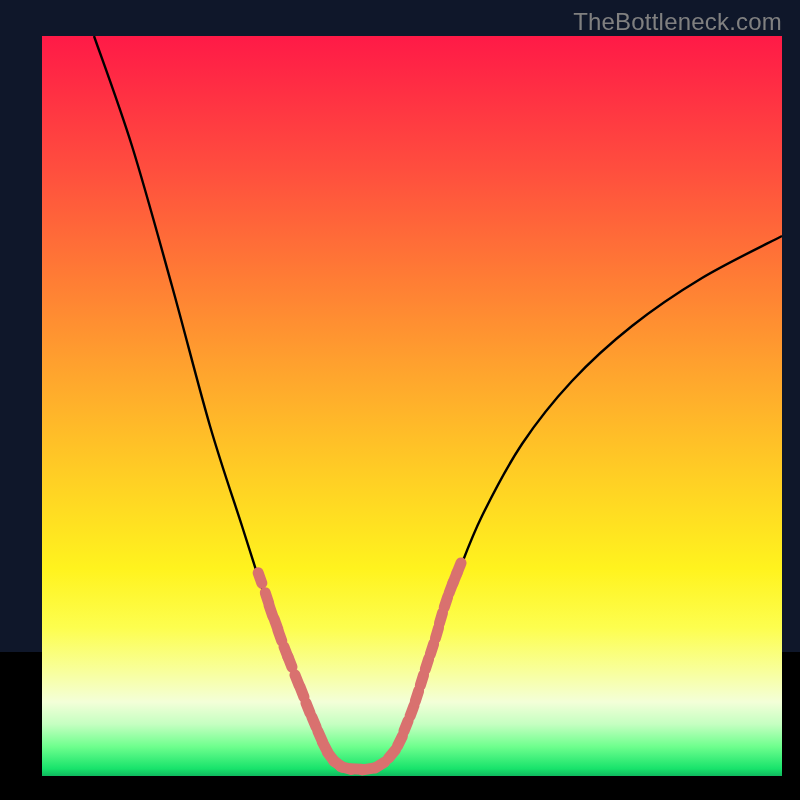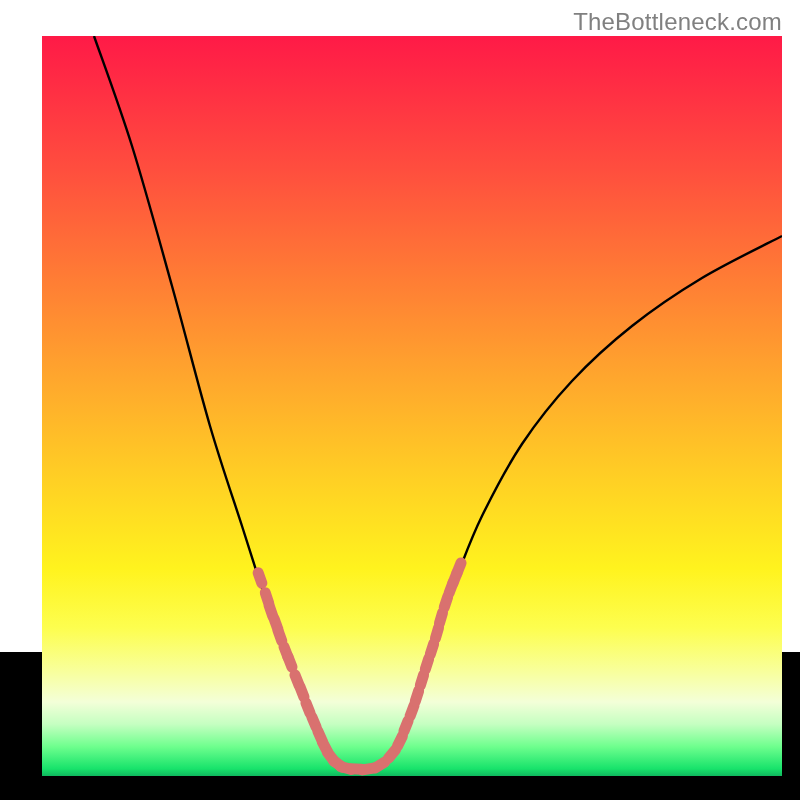--- a/index.html
+++ b/index.html
@@ -10,21 +10,21 @@
     background: #000;
     font-family: Arial, Helvetica, sans-serif;
     overflow: hidden;
   }
   .frame {
     position: absolute;
     left: 0;
     top: 0;
     width: 800px;
     height: 652px;
-    background: #ffffff;
+    background: #0f172a;
   }
   .plot-area {
     position: absolute;
     left: 42px;
     top: 36px;
     width: 740px;
     height: 740px;
     overflow: hidden;
   }
   .gradient {

